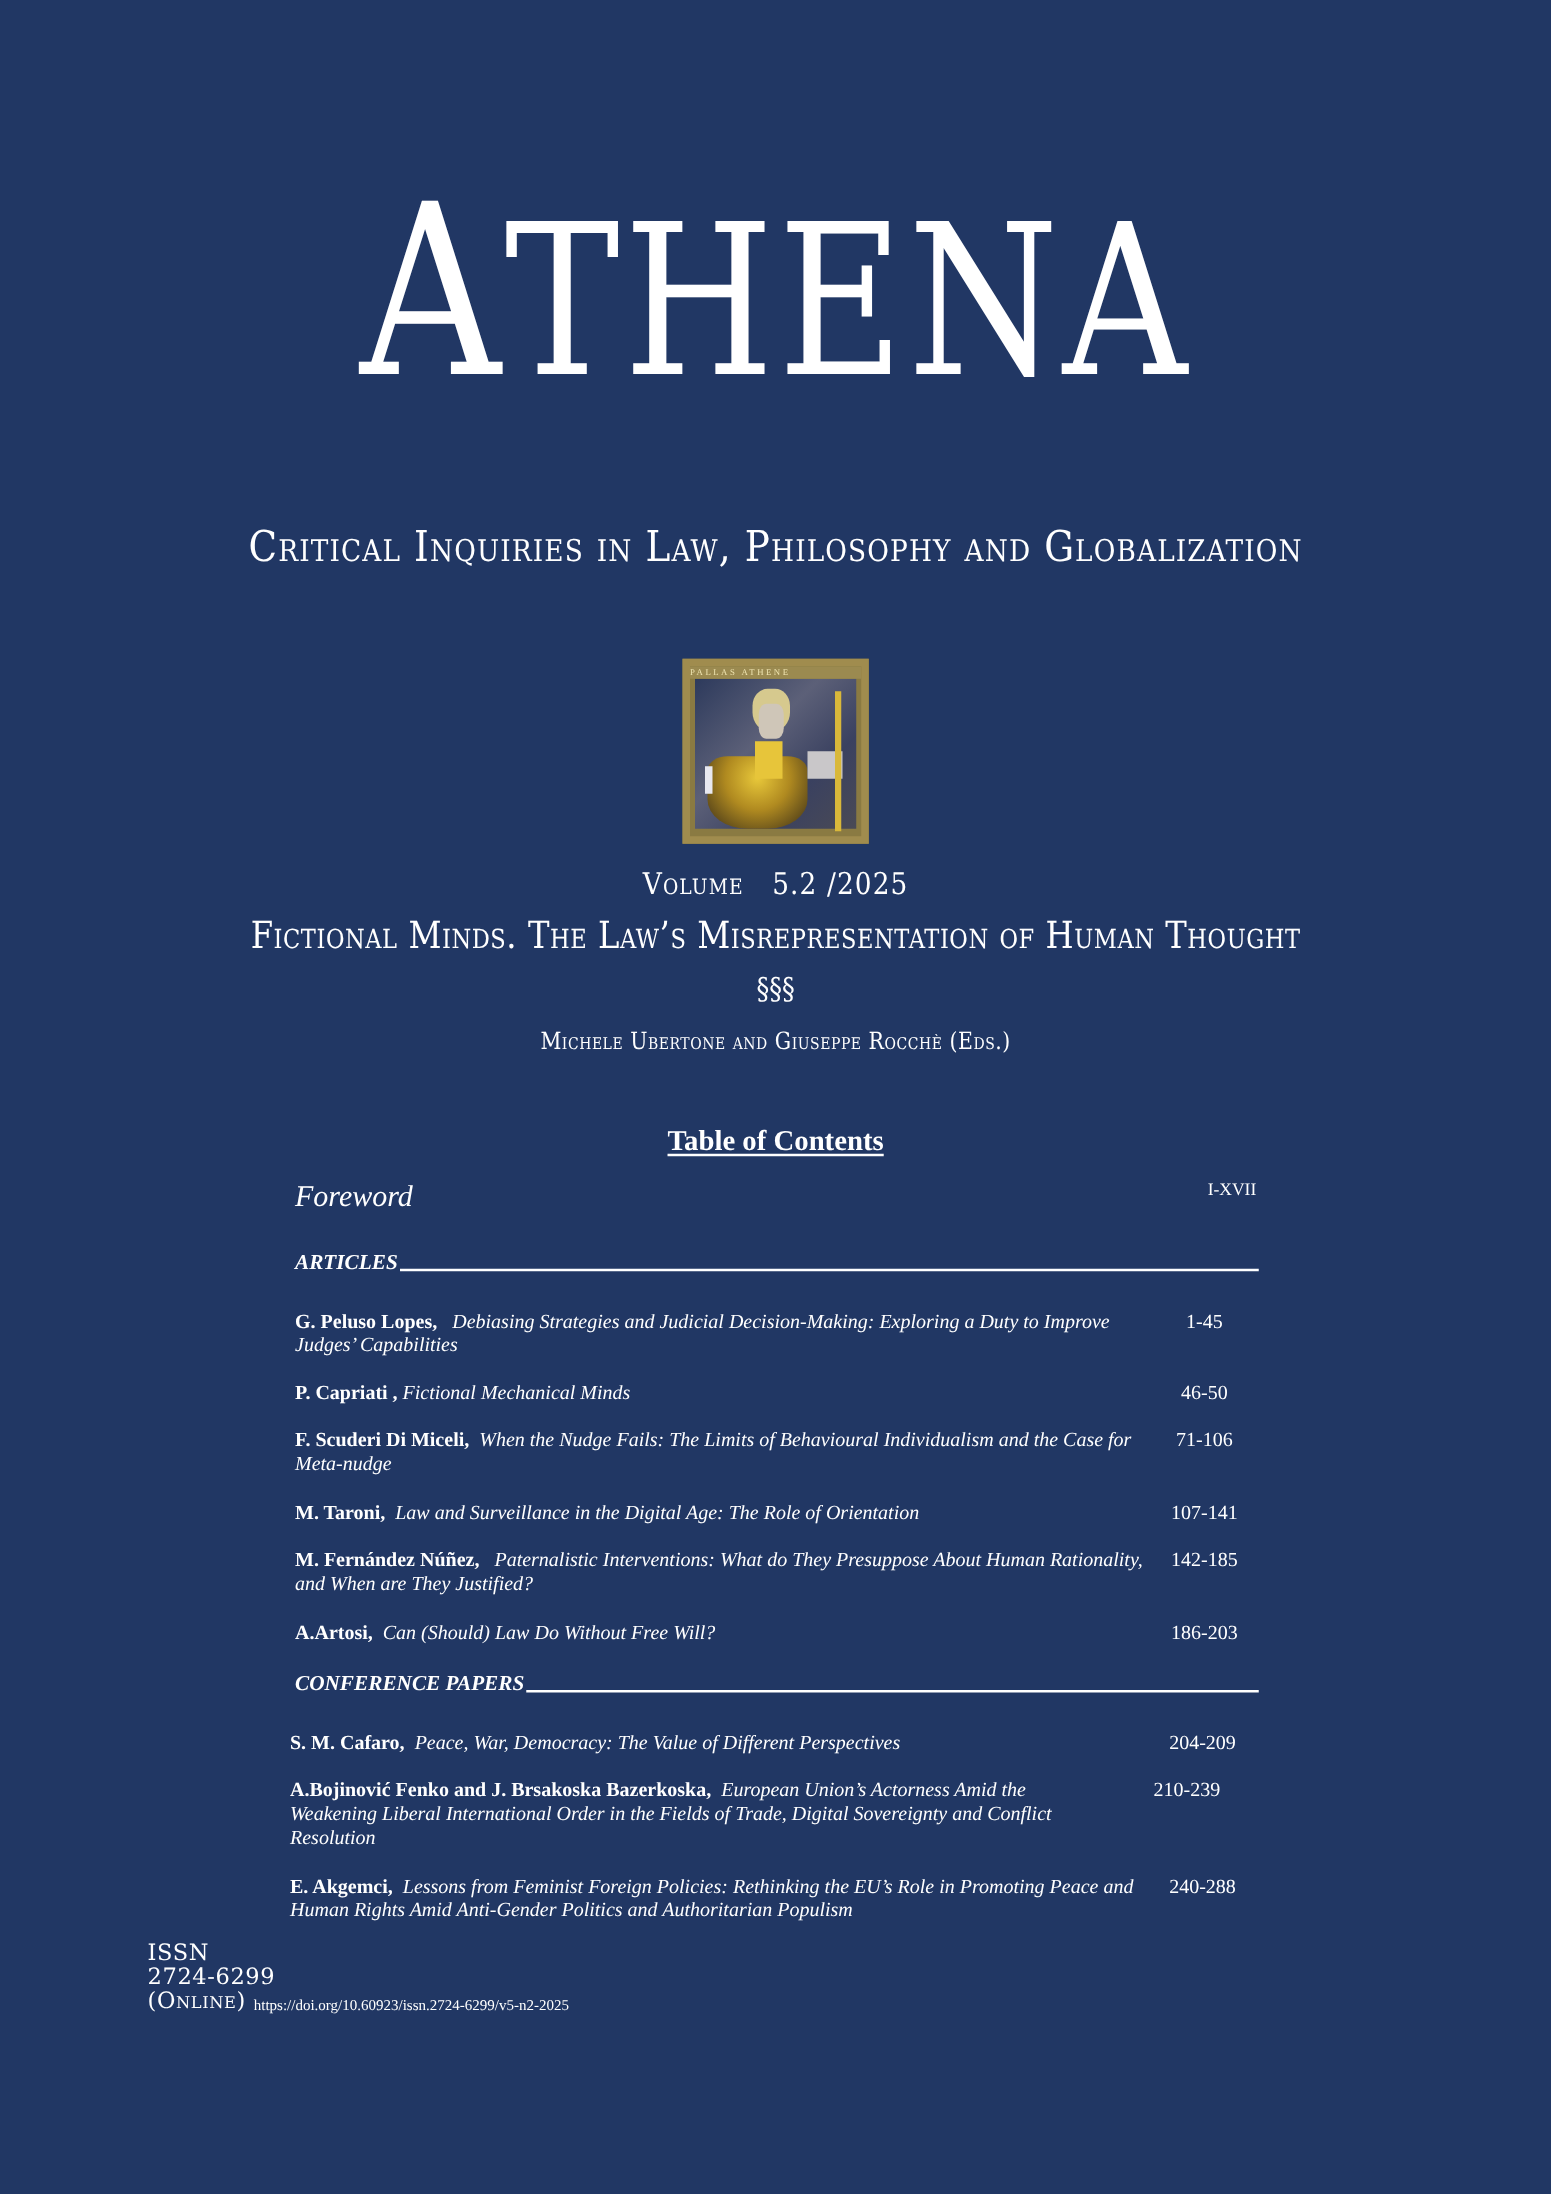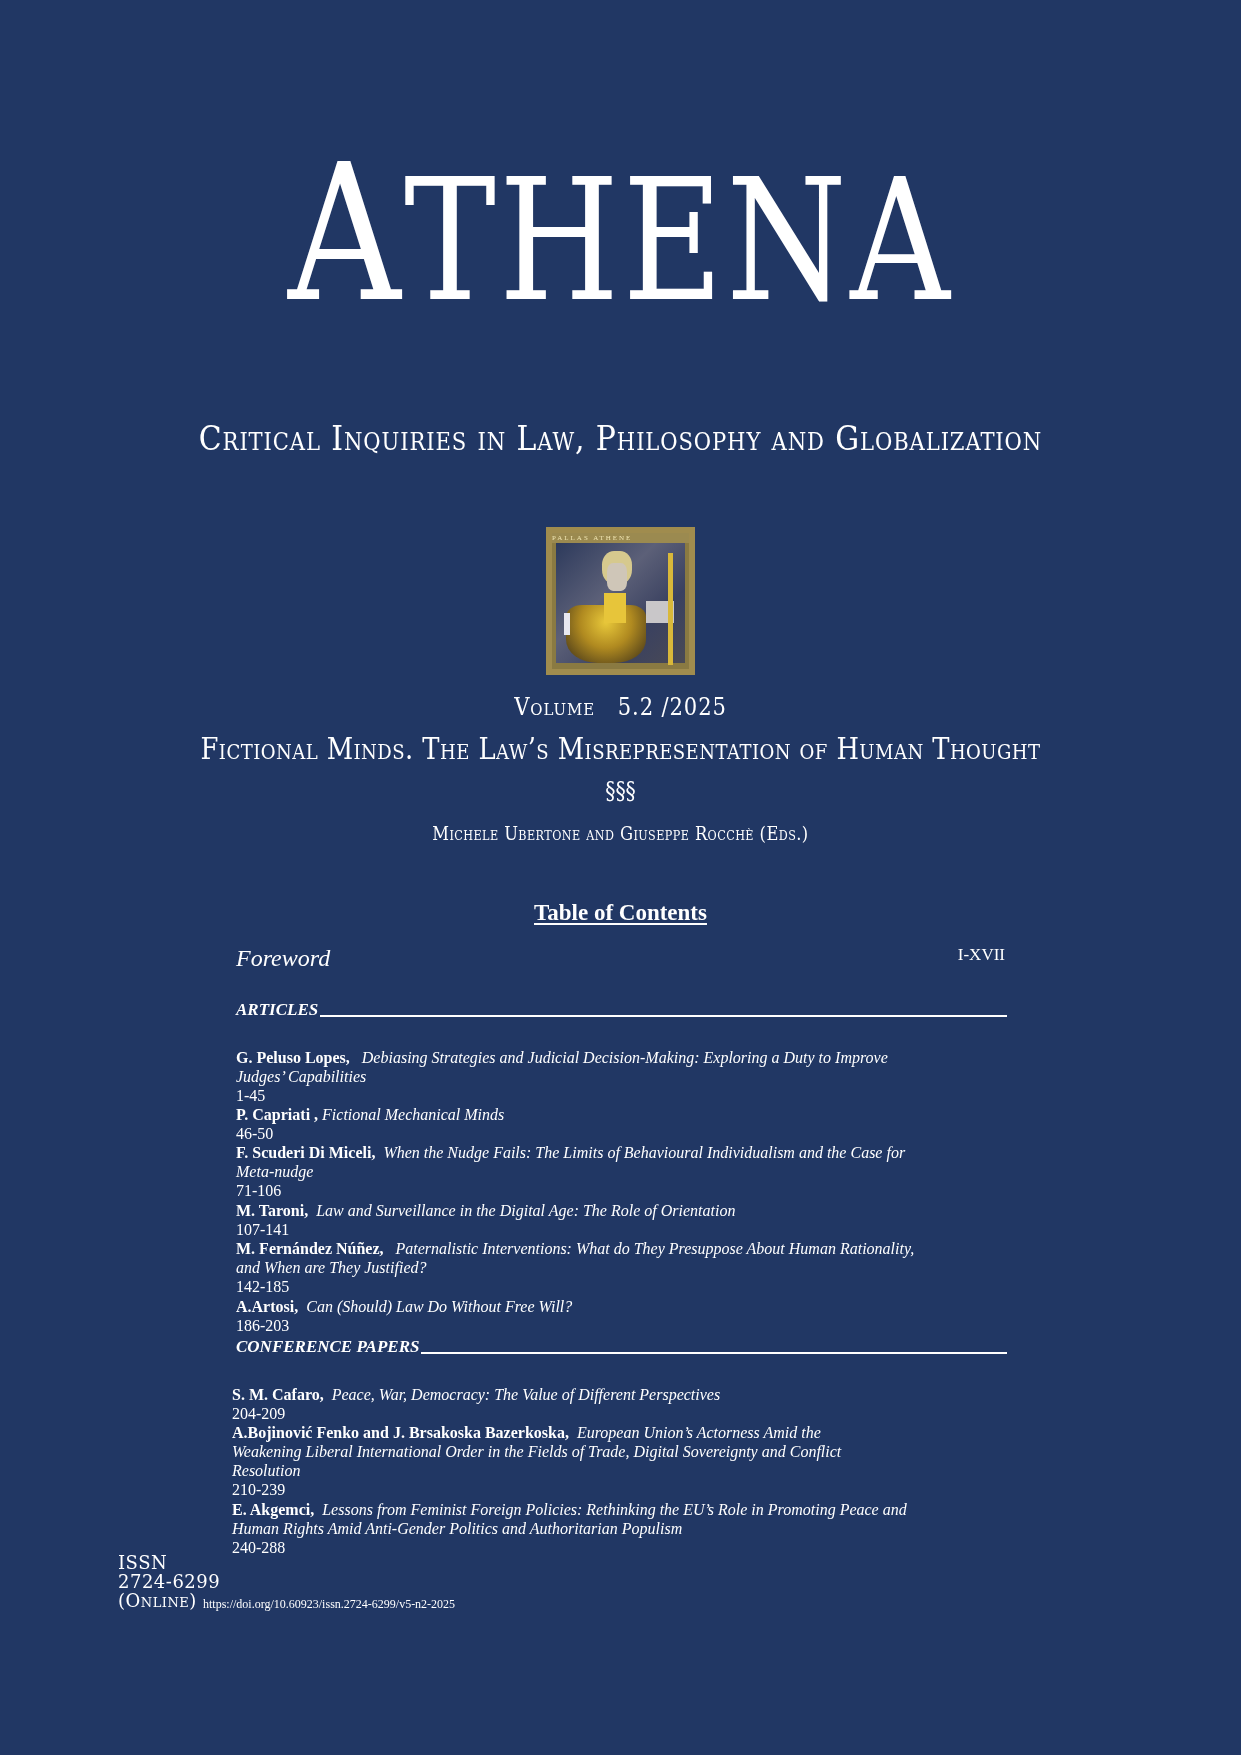--- a/index.html
+++ b/index.html
@@ -89,39 +89,38 @@
     transform: scaleX(0.86); transform-origin: center;
   }
   .toc-heading {
     top: 900px; font-size: 23px; font-weight: bold;
     text-decoration: underline; text-underline-offset: 3px;
   }
   .foreword-label {
     left: 236px; top: 945px; font-size: 24px; font-style: italic;
   }
   .foreword-pages {
-    right: 236px; top: 945px; font-size: 17px;
+    right: 236px; top: 945px; font-size: 14px;
   }
   .section-head {
     left: 236px; width: 771px; font-size: 17px; font-style: italic; font-weight: bold;
     display: flex; align-items: flex-end;
   }
   .section-head .rule {
     flex: 1; border-bottom: 2px solid #ffffff; margin-bottom: 3px; margin-left: 2px;
   }
   .entry {
     left: 236px; width: 770px; font-size: 16px; line-height: 19px;
     display: flex;
-    flex-direction: column;
   }
   .entry.cp { left: 232px; width: 775px; }
   .entry .body { width: 685px; }
   .entry .author { font-weight: bold; }
   .entry .title { font-style: italic; }
-  .entry .pages { flex: 1; text-align: left; white-space: nowrap; }
+  .entry .pages { flex: 1; text-align: center; white-space: nowrap; }
   .issn {
     left: 118px; top: 1553px; font-size: 18px; line-height: 19px;
     font-family: "DejaVu Serif", serif; letter-spacing: 0.5px;
   }
   .issn .sc { font-variant: small-caps; }
   .doi {
     left: 203px; top: 1597px; font-size: 12px;
   }
 </style>
 </head>

